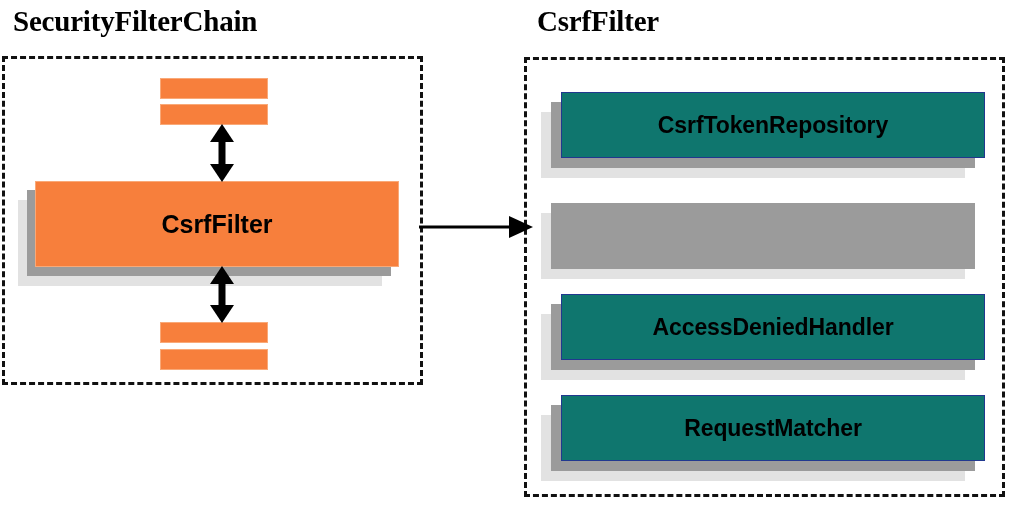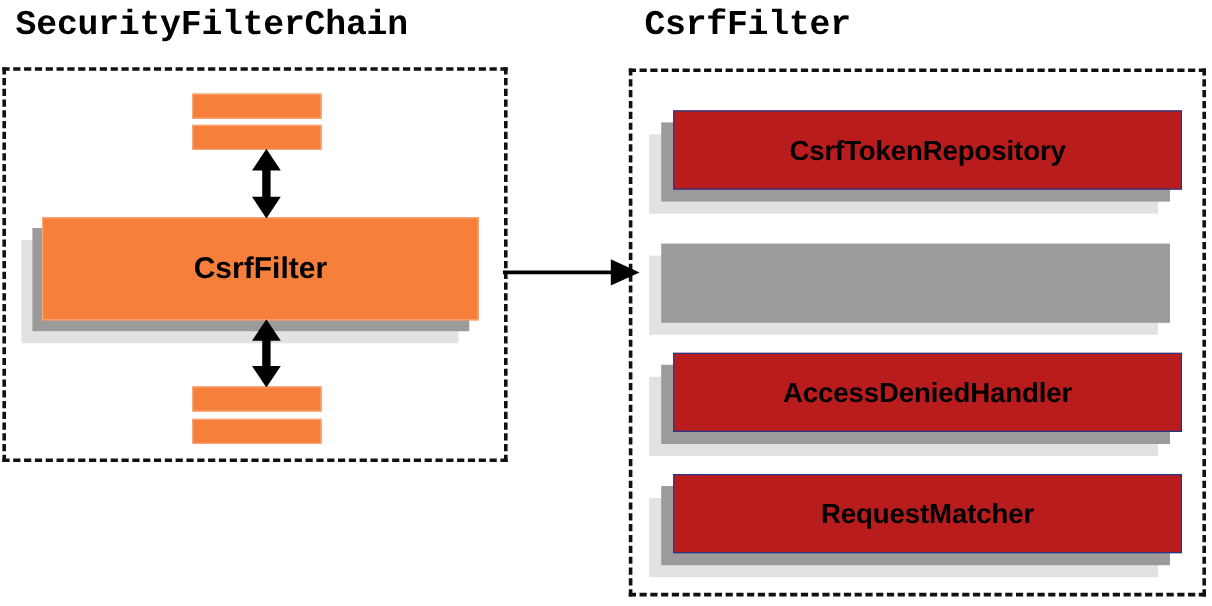--- a/index.html
+++ b/index.html
@@ -14,21 +14,21 @@
     position: relative;
     width: 1010px;
     height: 505px;
     background: #ffffff;
     overflow: hidden;
   }
 
   
   .panel-title {
     position: absolute;
-    font-family: Liberation Mono, monospace;
+    font-family: Liberation Serif, serif;
     font-weight: bold;
     font-size: 29px;
     line-height: 32px;
     color: #000000;
     white-space: nowrap;
     letter-spacing: -0.2px;
   }
   #title-left  { left: 13px;  top: 5px; }
   #title-right { left: 537px; top: 5px; }
 
@@ -61,21 +61,21 @@
   .shadow-far  { background: #e2e2e2; }
   .shadow-near { background: #9b9b9b; z-index: 2; }
 
   
   .node.orange {
     background: #f77f3c;
     border: 1px solid #f9a978;
   }
   
   .node.blue {
-    background: #b91c1c;
+    background: #0f766e;
     border: 1px solid #21388f;
     font-size: 23px;
     letter-spacing: -0.1px;
   }
 
   
   .bar { height: 21px; left: 160px; width: 108px; }
 
   #bar-top-1    { top: 78px; }
   #bar-top-2    { top: 104px; }

